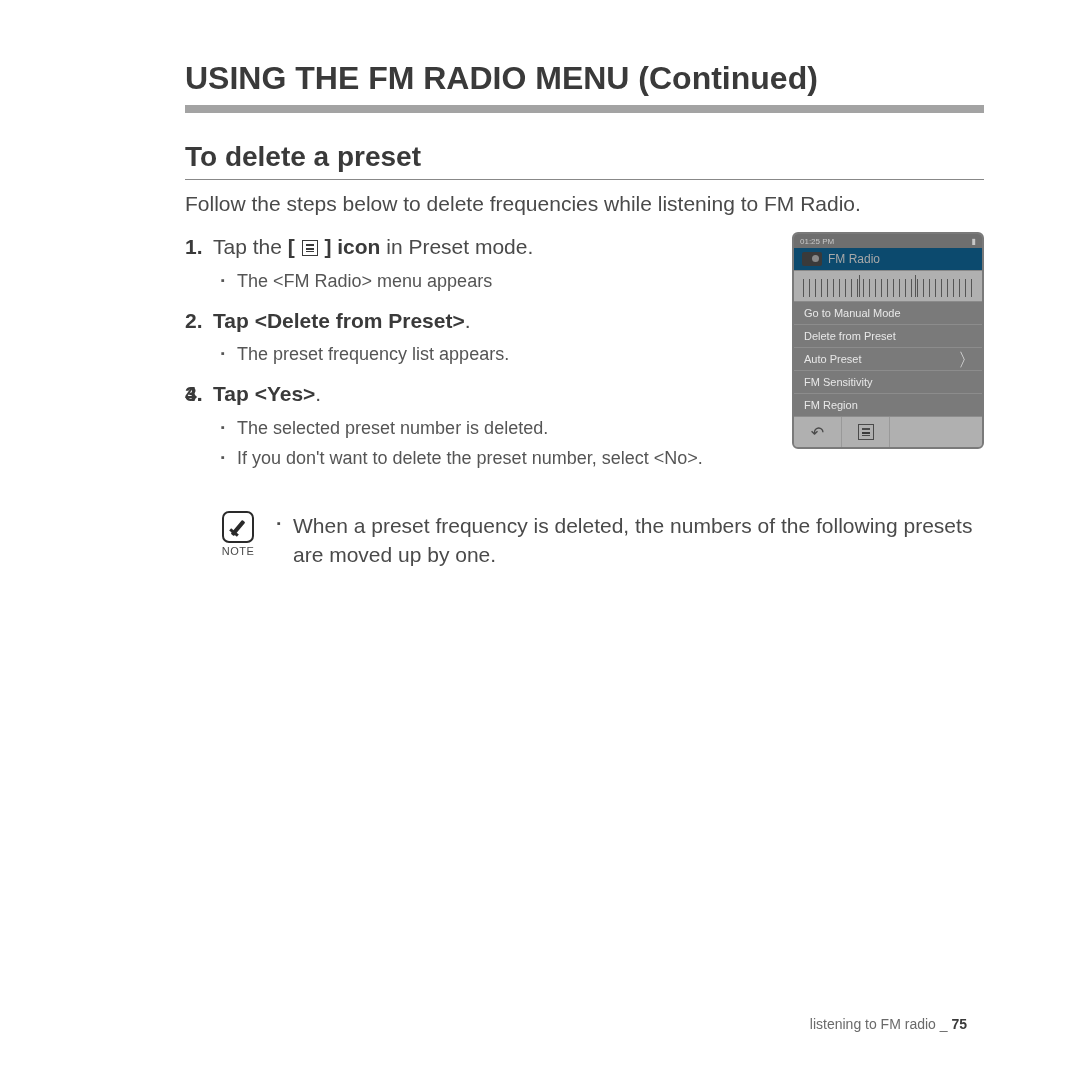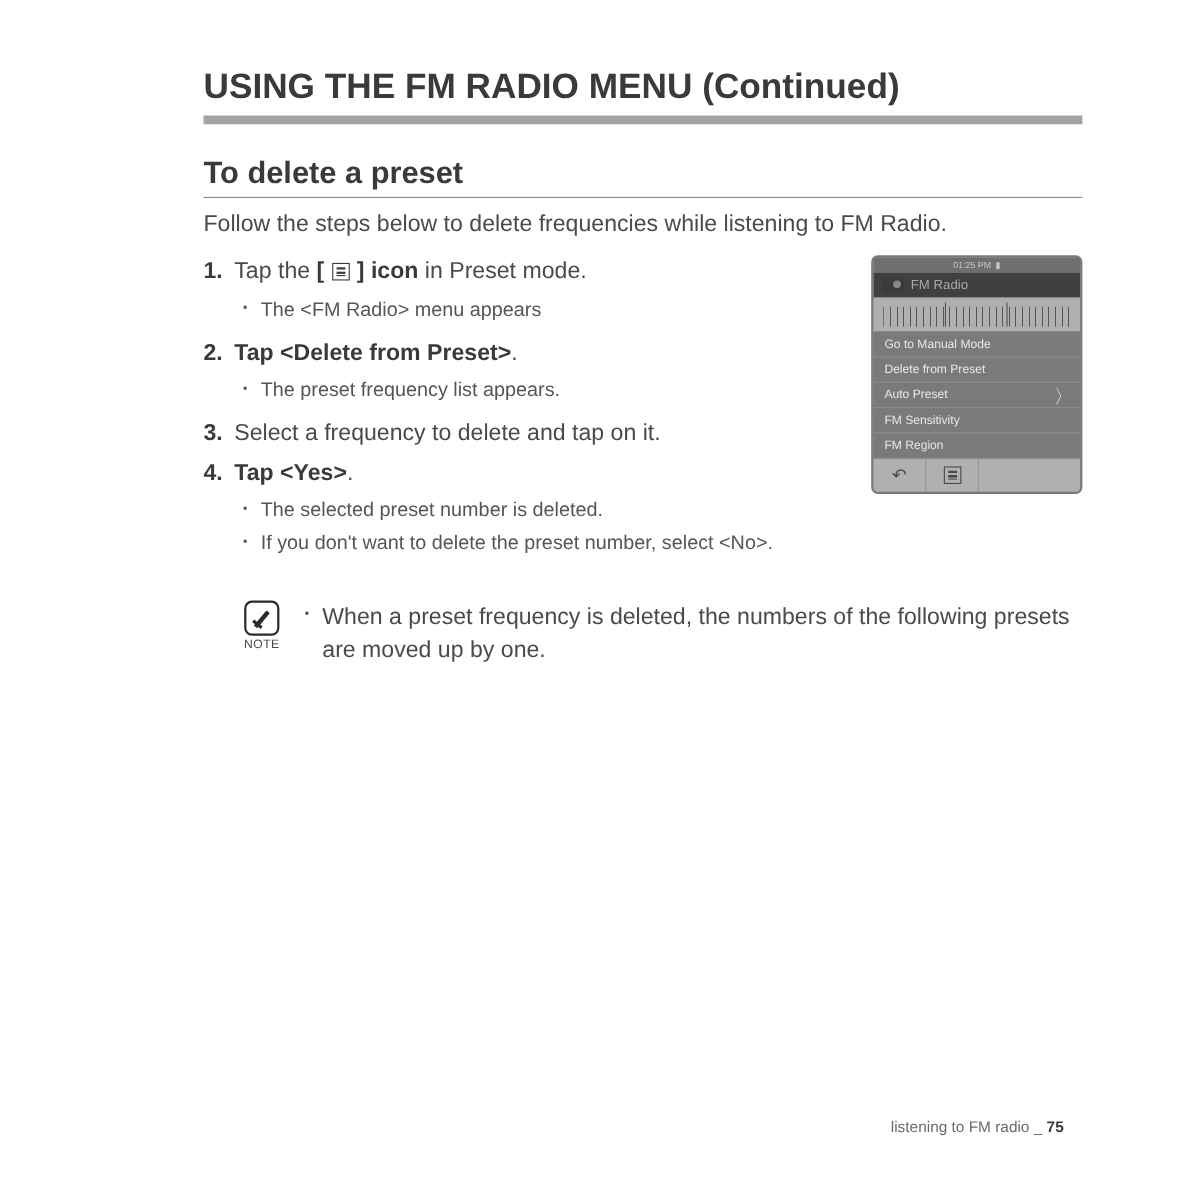--- a/index.html
+++ b/index.html
@@ -102,32 +102,32 @@
     background: #9a9a9a;
     overflow: hidden;
     font-size: 11px;
     color: #c8c8c8;
     flex-shrink: 0;
   }
   .dev-status {
     height: 14px;
     background: #6f6f6f;
     display: flex;
-    justify-content: center;
+    justify-content: space-between;
     align-items: center;
     padding: 0 6px;
     gap: 4px;
     font-size: 8px;
   }
   .dev-titlebar {
     display: flex;
     align-items: center;
     gap: 6px;
     padding: 4px 8px;
-    background: #404040;
+    background: #0c4a6e;
     border-bottom: 1px solid #888;
   }
   .radio-icon {
     width: 20px; height: 14px;
     background: #3a3a3a;
     border-radius: 2px;
     position: relative;
   }
   .radio-icon::after {
     content: ""; position: absolute; right: 3px; top: 3px;
@@ -294,21 +294,20 @@
       </li>
 
       <li>
         <span class="b"><span>Tap </span><span>&lt;Delete from Preset&gt;</span></span><span>.</span>
         <ul class="sub">
           <li>The preset frequency list appears.</li>
         </ul>
       </li>
 
       <li>
-        <span>Select a frequency to delete and tap on it.</span>
       </li>
 
       <li>
         <span class="b"><span>Tap </span><span>&lt;Yes&gt;</span></span><span>.</span>
         <ul class="sub">
           <li>The selected preset number is deleted.</li>
           <li>If you don't want to delete the preset number, select &lt;No&gt;.</li>
         </ul>
       </li>
 

